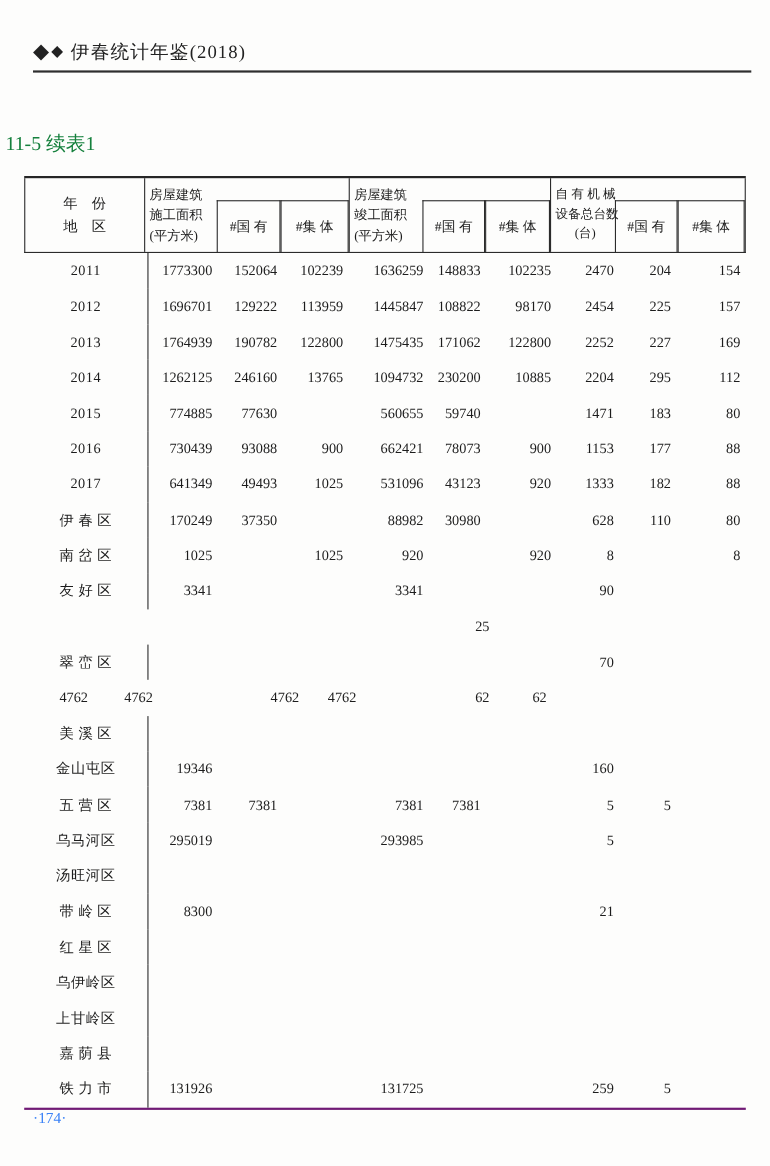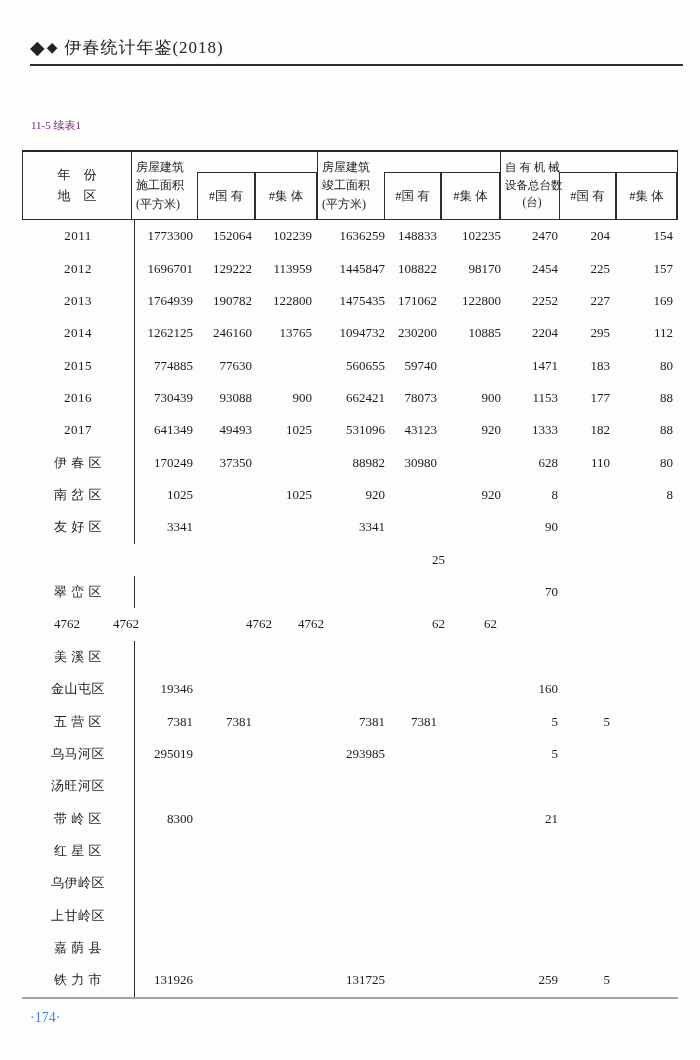--- a/index.html
+++ b/index.html
@@ -10,25 +10,25 @@
     width:700px; height:1060px; overflow:hidden;
   }
   .page { position:absolute; inset:0; background:#fdfdfc; }
 
   
   .brand { position:absolute; left:30px; top:36px; display:flex; align-items:center; font-size:17px; color:#222; letter-spacing:1px; }
   .d1 { font-size:19px; line-height:1; }
   .d2 { font-size:14px; line-height:1; margin:0 6px 0 1px; }
   .brand-rule { position:absolute; left:30px; top:64px; width:653px; height:2px; background:#2e2e2e; }
 
-  .table-label { position:absolute; left:31px; top:118px; font-size:11px; color:#701a75; }
+  .table-label { position:absolute; left:5px; top:118px; font-size:18px; color:#15803d; }
 
   
-  .stat-table { position:absolute; left:22px; top:150px; width:656px;
-    border-top:2px solid #262626; border-bottom:2px solid #a3a3a3; }
+  .stat-table { position:absolute; left:22px; top:160px; width:656px;
+    border-top:2px solid #262626; border-bottom:2px solid #701a75; }
 
   .thead { display:flex; height:68px; border-bottom:1px solid #2b2b2b;
     border-left:1px solid #2b2b2b; border-right:1px solid #2b2b2b; }
   .corner { width:113px; border-right:1px solid #2b2b2b; display:flex; flex-direction:column;
     align-items:center; justify-content:center; gap:3px; font-size:13px; }
   .group { display:flex; }
   .group.gsep { border-left:1px solid #2b2b2b; }
   .glabel { display:flex; flex-direction:column; justify-content:center; padding-left:4px;
     font-size:12px; line-height:1.55; white-space:nowrap; overflow:visible; }
   .g1 .glabel { width:65px; }

